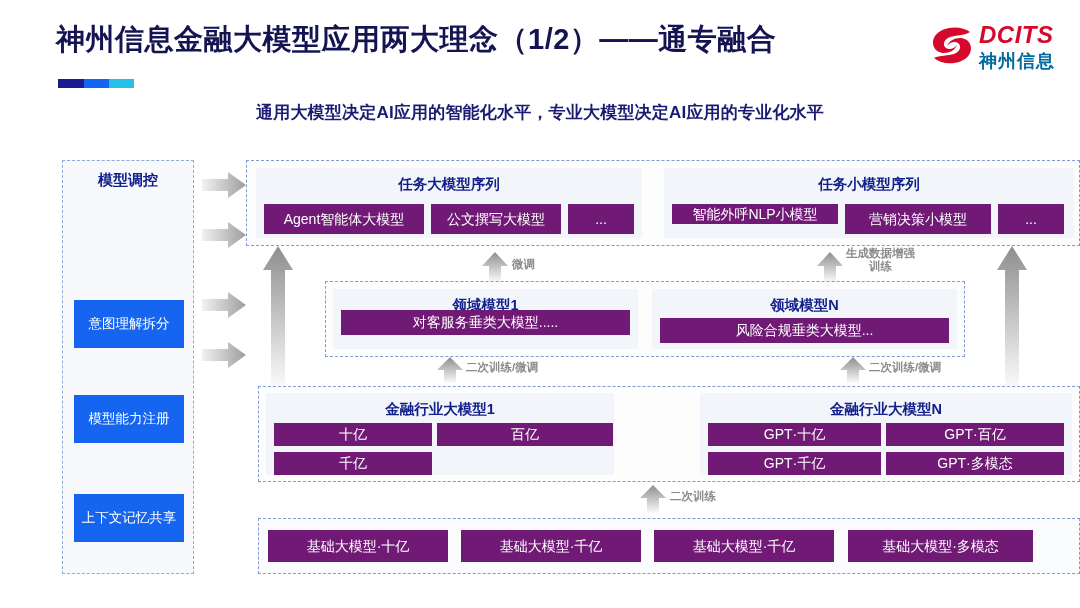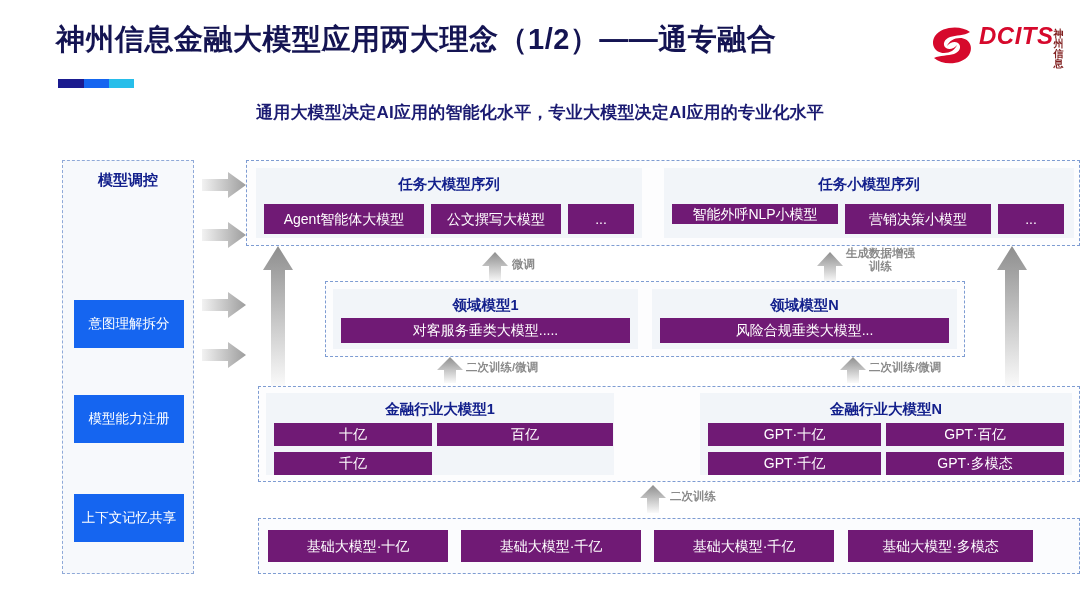--- a/index.html
+++ b/index.html
@@ -53,27 +53,27 @@
     position: absolute;
     right: 18px;
     top: 20px;
     width: 132px;
     height: 52px;
     display: flex;
     align-items: center;
     gap: 5px;
   }
   .logo-mark { width: 44px; height: 42px; flex: none; }
-  .logo-text { display: flex; line-height: 1; }
+  .logo-text { display: flex; flex-direction: column; line-height: 1; }
   .logo-en {
     font-size: 24px; font-weight: bold; font-style: italic;
     color: #D6092C; letter-spacing: 0.5px;
   }
   .logo-cn {
-    font-size: 10px; font-weight: bold; color: #7f1d1d;
+    font-size: 18px; font-weight: bold; color: #0369a1;
     letter-spacing: 1px; margin-top: 5px;
   }
 
   
   .sidebar {
     position: absolute;
     left: 62px; top: 160px;
     width: 132px; height: 414px;
     background: #F7F9FC;
     border: 1px dashed #8FA9D8;
@@ -239,21 +239,21 @@
     <path d="M13 0 L26 14 L19 14 L19 30 L7 30 L7 14 L0 14 Z" fill="url(#gup)"></path>
   </svg>
   <div class="arrow-label ctr" style="left:846px; top:247px; white-space:pre-line;">生成数据增强
 训练</div>
 
   <div class="layer" style="left:325px; top:281px; width:640px; height:76px;"></div>
 
   <div class="group-box" style="left:333px; top:289px; width:305px; height:60px;">
     <div class="group-title">领域模型1</div>
   </div>
-  <div class="bbtn" style="left:341px; top:318px; width:289px; height:25px;">对客服务垂类大模型.....</div>
+  <div class="bbtn" style="left:341px; top:310px; width:289px; height:25px;">对客服务垂类大模型.....</div>
 
   <div class="group-box" style="left:652px; top:289px; width:305px; height:60px;">
     <div class="group-title">领域模型N</div>
   </div>
   <div class="bbtn" style="left:660px; top:318px; width:289px; height:25px;">风险合规垂类大模型...</div>
 
   <svg class="u-arrow" style="left:437px; top:357px; width:26px; height:26px;" viewBox="0 0 26 26" preserveAspectRatio="none">
     <path d="M13 0 L26 13 L19 13 L19 26 L7 26 L7 13 L0 13 Z" fill="url(#gup)"></path>
   </svg>
   <div class="arrow-label" style="left:466px; top:361px;">二次训练/微调</div>

